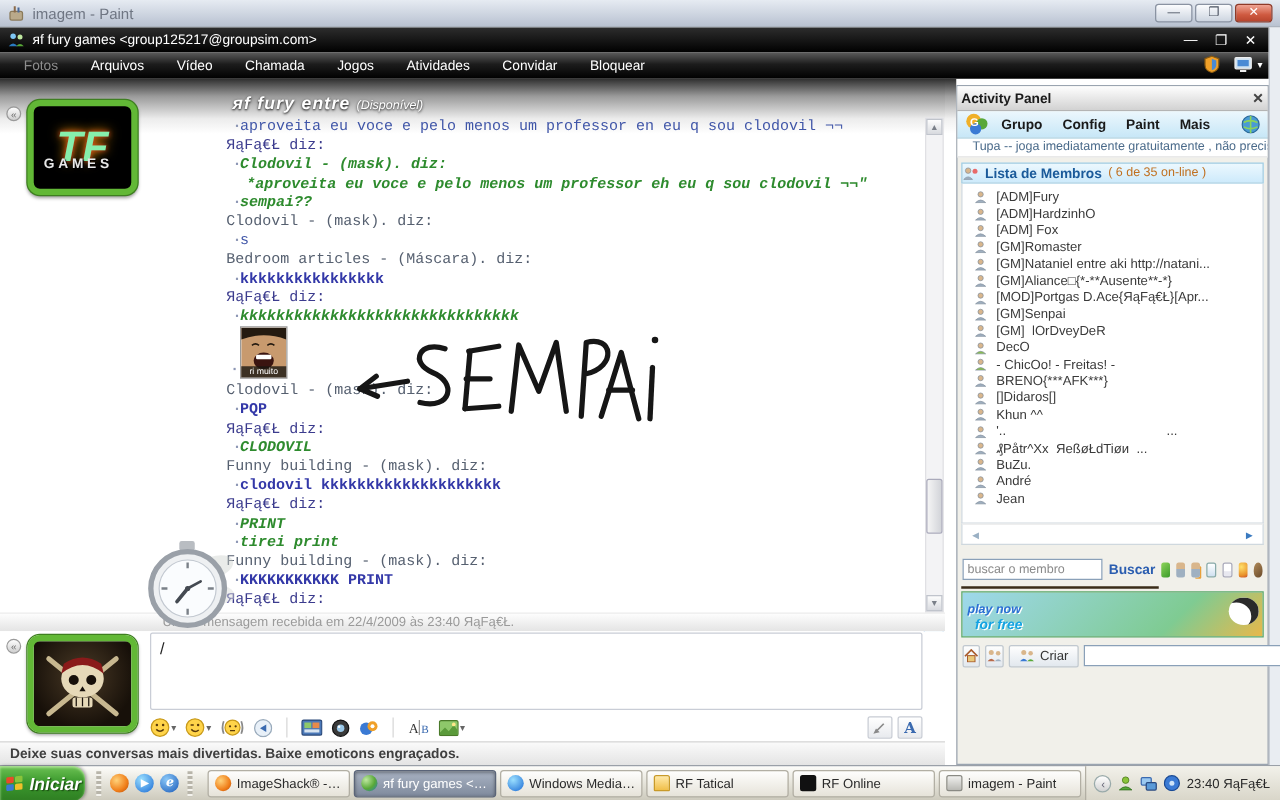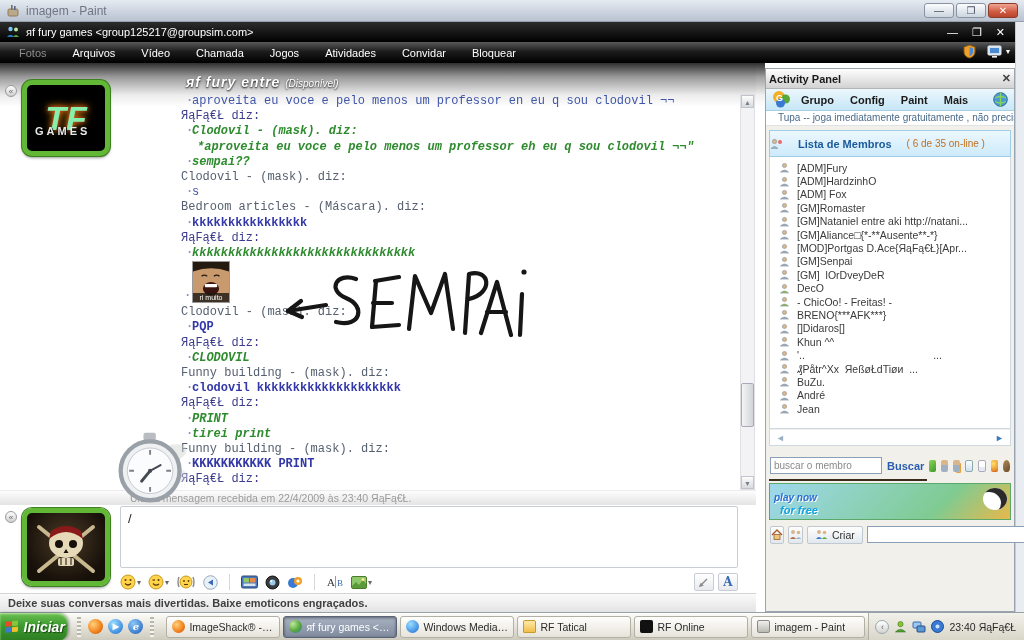--- a/index.html
+++ b/index.html
@@ -118,22 +118,22 @@
   #ap-menu { height:22px; background:linear-gradient(#ecf7fd,#c7e7f7); border-bottom:1px solid #a8cfe4;
     display:flex; align-items:center; padding:0 6px; gap:2px; }
   .ap-menu-item { font-size:11px; font-weight:bold; color:#1a1a1a; padding:0 8px; }
   #ap-globe { margin-left:auto; }
   #ap-marquee { height:15px; background:#fff; border-bottom:1px solid #e2e2e2; font-size:10px; color:#4a6a8a;
     padding:1px 0 0 12px; white-space:nowrap; overflow:hidden; }
   #ap-rules { margin:3px; height:70px; border:1px solid #d8cfa2; background:#fff; }
   #ap-rules-head { height:17px; background:linear-gradient(#fdf6d5,#f8ecb8); display:flex; align-items:center;
     gap:5px; padding:0 6px; border-bottom:1px solid #e8dca8; }
   #ap-rules-head .t { font-size:11px; font-weight:bold; color:#bf8a1c; }
-  #ap-members-head { margin:4px 3px 0 3px; height:27px; border:1px solid #9fcde6;
-    background:linear-gradient(#ecf8fe,#cdeafb); display:flex; align-items:center; gap:15px; padding:0 0; }
+  #ap-members-head { margin:4px 3px 0 3px; height:17px; border:1px solid #9fcde6;
+    background:linear-gradient(#ecf8fe,#cdeafb); display:flex; align-items:center; gap:5px; padding:0 0; }
   #ap-members-head .t { font-size:11px; font-weight:bold; color:#1a5a9a; }
   #ap-members-head .c { font-size:10px; color:#c07020; }
   #ap-members { margin:0 3px; height:272px; background:#fff; border:1px solid #cfd8de; border-top:none;
     overflow:hidden; padding-top:4px; }
   .member-row { display:flex; align-items:center; gap:7px; height:13.4px; padding-left:9px; }
   .member-name { font-size:10.5px; color:#3a3a3a; white-space:pre; }
   .member-row.green .p-body { fill:#8ac04e; }
   #ap-scrollrow { margin:0 3px; height:17px; background:#fff; border:1px solid #cfd8de; border-top:1px solid #eee;
     display:flex; align-items:center; justify-content:space-between; padding:0 6px; }
   #ap-scrollrow .la { color:#9ab0c4; font-size:9px; }

